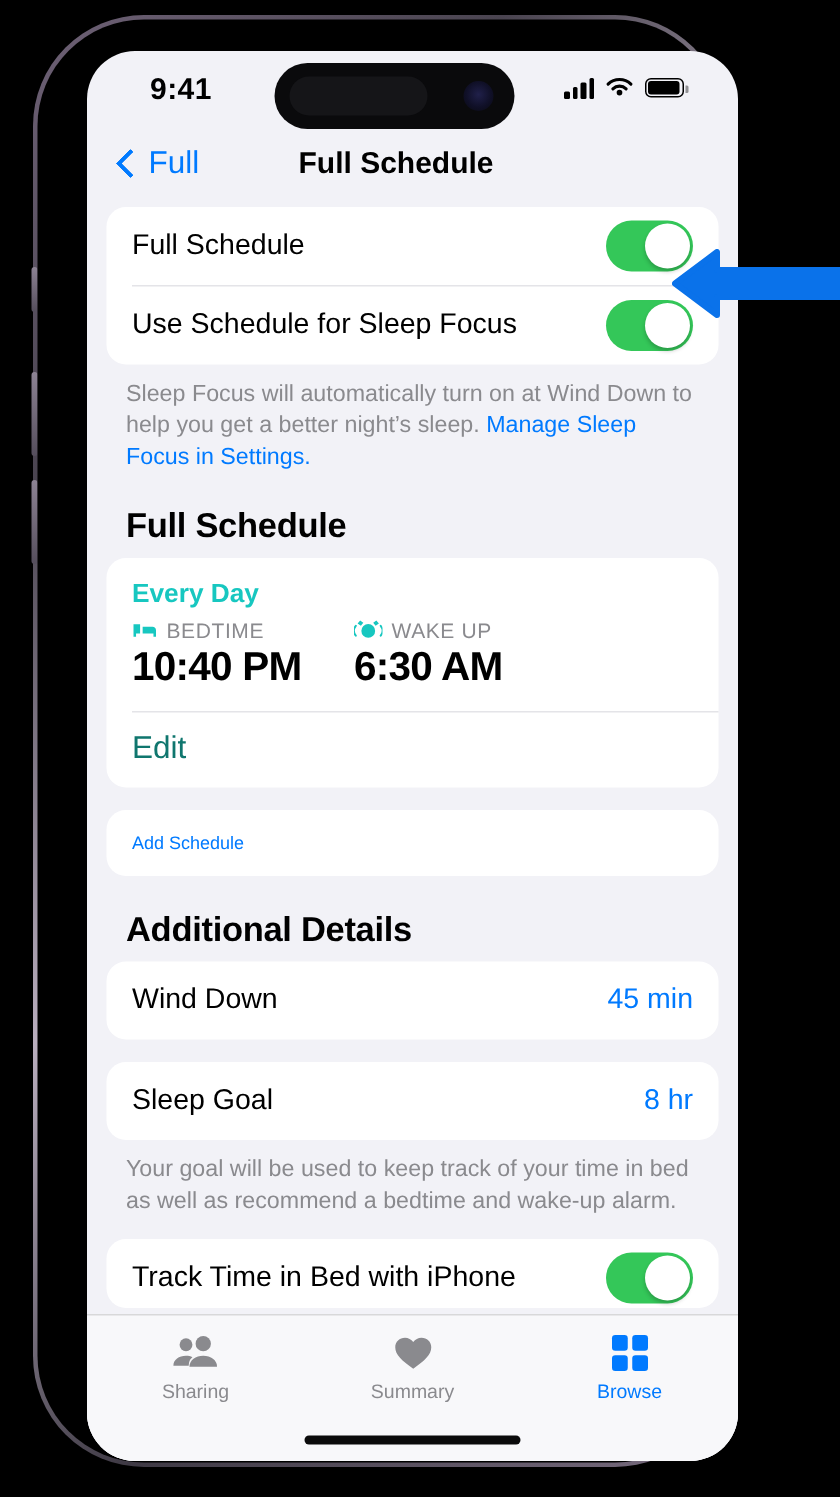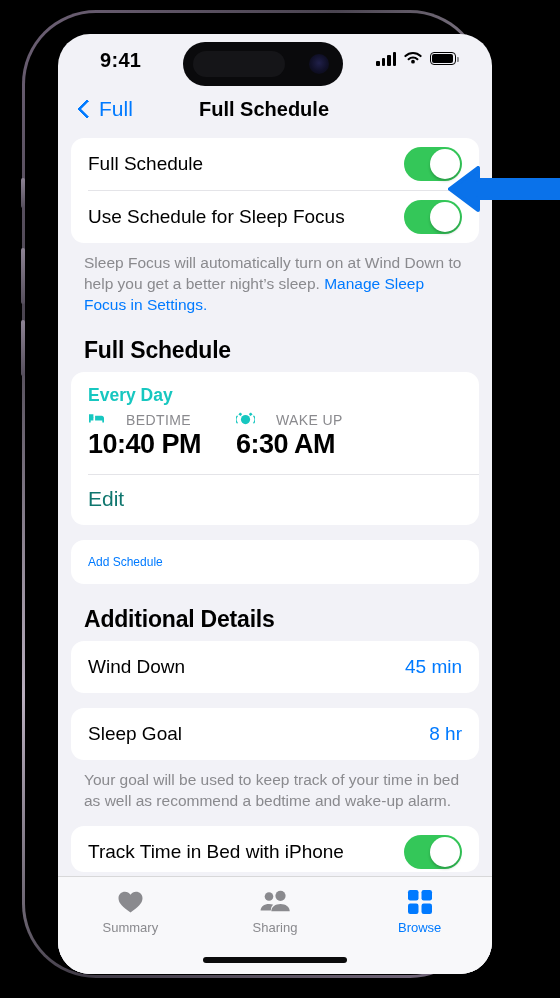--- a/index.html
+++ b/index.html
@@ -257,21 +257,22 @@
   .sched-day {
     font-size: 17.5px;
     font-weight: bold;
     color: #17c7c0;
     margin-bottom: 6px;
   }
   .sched-cols { display: flex; }
   .sched-col:first-child { width: 148px; }
   .sched-caption {
     display: flex;
-    gap: 21px;
+    align-items: center;
+    gap: 6px;
     font-size: 14px;
     letter-spacing: 0.4px;
     color: #8a8a8e;
     font-weight: 500;
     margin-bottom: 1px;
   }
   .sched-time {
     font-size: 27px;
     font-weight: bold;
     color: #000;
@@ -473,36 +474,36 @@
               <span class="knob"></span>
             </span>
         </div>
       </div>
 
     </div>
 
     <div class="tab-bar">
       <div class="tab">
         <span class="icon-wrap">
-          <svg width="27" height="24" viewBox="0 0 27 24">
-              <path d="M13.5 22.5C6 17.2 1.5 13.3 1.5 8.2 1.5 4.5 4.4 1.8 8 1.8c2.2 0 4.2 1.1 5.5 2.9C14.8 2.9 16.8 1.8 19 1.8c3.6 0 6.5 2.7 6.5 6.4 0 5.1-4.5 9-12 14.3z" fill="#8a8a8e"></path>
-            </svg>
-        </span>
-        <span class="tab-label">Summary</span>
-      </div>
-      <div class="tab">
-        <span class="icon-wrap">
           <svg width="32" height="24" viewBox="0 0 32 24">
             <circle cx="10" cy="6.5" r="4.3" fill="#8a8a8e"></circle>
             <circle cx="21.5" cy="5.8" r="5.1" fill="#8a8a8e"></circle>
             <path d="M1.6 20.5c0-4 3.7-6.6 8.4-6.6 1.6 0 3.1.3 4.3.9-1.3 1-2.1 2.3-2.3 3.9l-.2 1.8H1.6z" fill="#8a8a8e"></path>
             <path d="M12.3 21.2c0-4.5 4.2-7.3 9.2-7.3s9.2 2.8 9.2 7.3z" fill="#8a8a8e"></path>
           </svg>
         </span>
         <span class="tab-label">Sharing</span>
+      </div>
+      <div class="tab">
+        <span class="icon-wrap">
+          <svg width="27" height="24" viewBox="0 0 27 24">
+              <path d="M13.5 22.5C6 17.2 1.5 13.3 1.5 8.2 1.5 4.5 4.4 1.8 8 1.8c2.2 0 4.2 1.1 5.5 2.9C14.8 2.9 16.8 1.8 19 1.8c3.6 0 6.5 2.7 6.5 6.4 0 5.1-4.5 9-12 14.3z" fill="#8a8a8e"></path>
+            </svg>
+        </span>
+        <span class="tab-label">Summary</span>
       </div>
       <div class="tab active">
         <span class="icon-wrap">
           <svg width="26" height="26" viewBox="0 0 26 26">
             <rect x="1" y="1" width="10.5" height="10.5" rx="2.2" fill="#007aff"></rect>
             <rect x="14.5" y="1" width="10.5" height="10.5" rx="2.2" fill="#007aff"></rect>
             <rect x="1" y="14.5" width="10.5" height="10.5" rx="2.2" fill="#007aff"></rect>
             <rect x="14.5" y="14.5" width="10.5" height="10.5" rx="2.2" fill="#007aff"></rect>
           </svg>
         </span>

